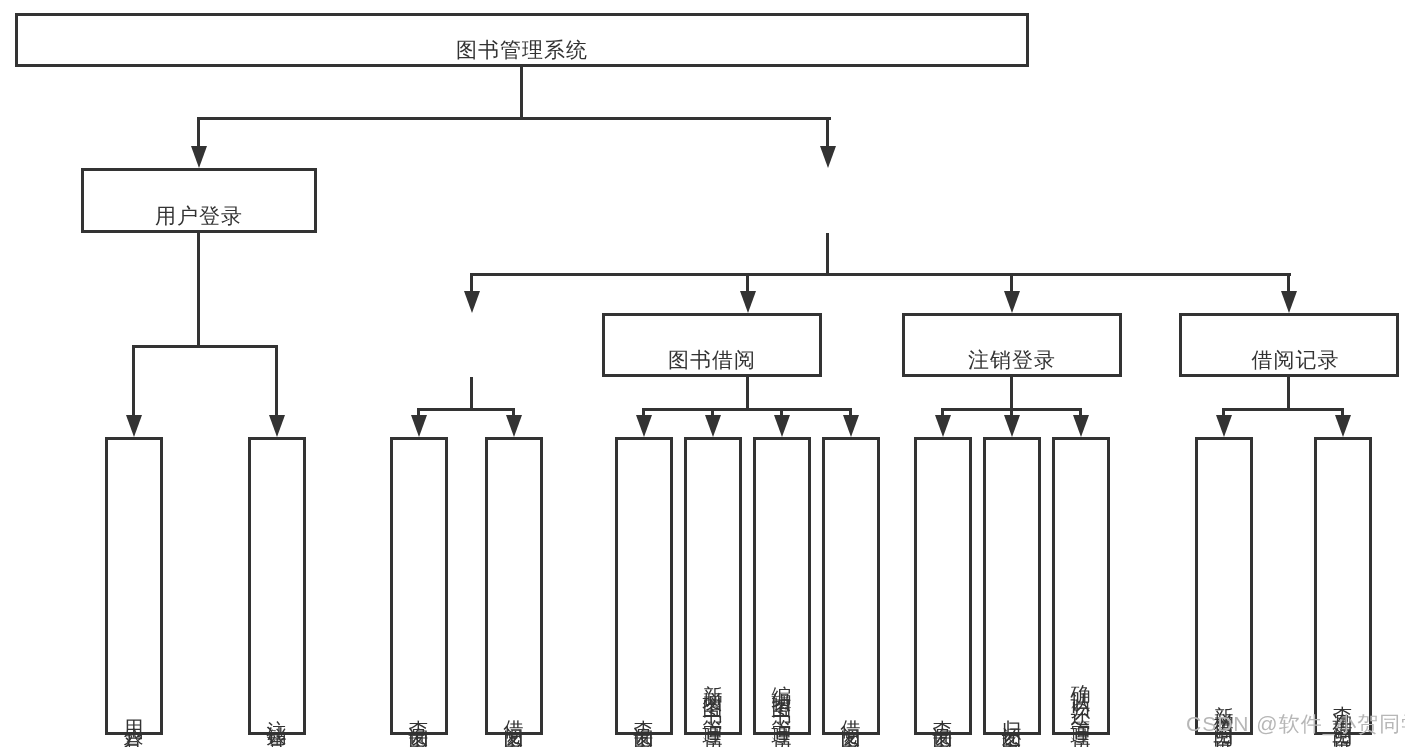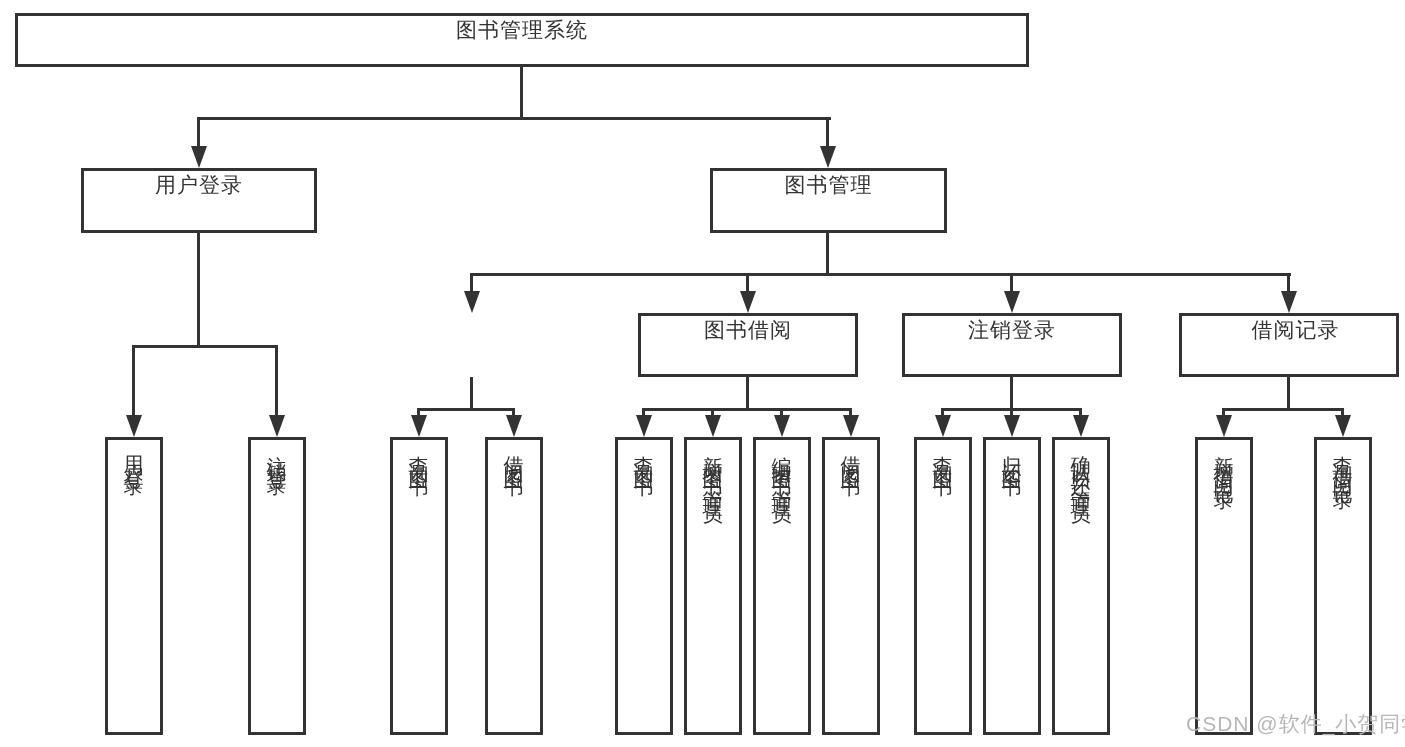--- a/index.html
+++ b/index.html
@@ -2,21 +2,21 @@
 <html><head>
 <meta charset="utf-8">
 <style>
   html,body{margin:0;padding:0;background:#ffffff;}
   .canvas{
     position:relative;width:1405px;height:747px;background:#ffffff;
     font-family:"Liberation Sans","DejaVu Sans",sans-serif;color:#333333;overflow:hidden;
   }
   .node{
     position:absolute;box-sizing:border-box;background:#ffffff;border:3px solid #333333;
-    display:flex;align-items:flex-start;justify-content:center;z-index:2;
+    display:flex;align-items:flex-end;justify-content:center;z-index:2;
   }
   .node .lbl{font-size:21px;letter-spacing:1px;color:#333333;}
   .leaf{width:58px;height:298px;top:437px;}
   .leaf .lbl{
     writing-mode:vertical-rl;text-orientation:mixed;
     font-size:20px;letter-spacing:7px;line-height:1;
   }
   .h,.v{position:absolute;background:#333333;z-index:1;}
   .h{height:3px;}
   .v{width:3px;}
@@ -94,25 +94,22 @@
   <div class="v" style="left:1341px;top:408px;height:9px;"></div>
   <div class="ar" style="left:1335px;top:415px;"></div>
 
   <div class="node" style="left:15px;top:13px;width:1014px;height:54px;">
     <span class="lbl">图书管理系统</span>
   </div>
 
   <div class="node" style="left:81px;top:168px;width:236px;height:65px;">
     <span class="lbl">用户登录</span>
   </div>
-  <div class="node" style="left:710px;top:168px;width:237px;height:65px;">
-    <span class="lbl">图书管理</span>
-  </div>
 
-  <div class="node" style="left:638px;top:313px;width:220px;height:64px;">
+  <div class="node" style="left:602px;top:313px;width:220px;height:64px;">
     <span class="lbl">图书借阅</span>
   </div>
   <div class="node" style="left:902px;top:313px;width:220px;height:64px;">
     <span class="lbl">注销登录</span>
   </div>
   <div class="node" style="left:1179px;top:313px;width:220px;height:64px;padding-left:13px;">
     <span class="lbl">借阅记录</span>
   </div>
 
   <div class="node leaf" style="left:105px;">

